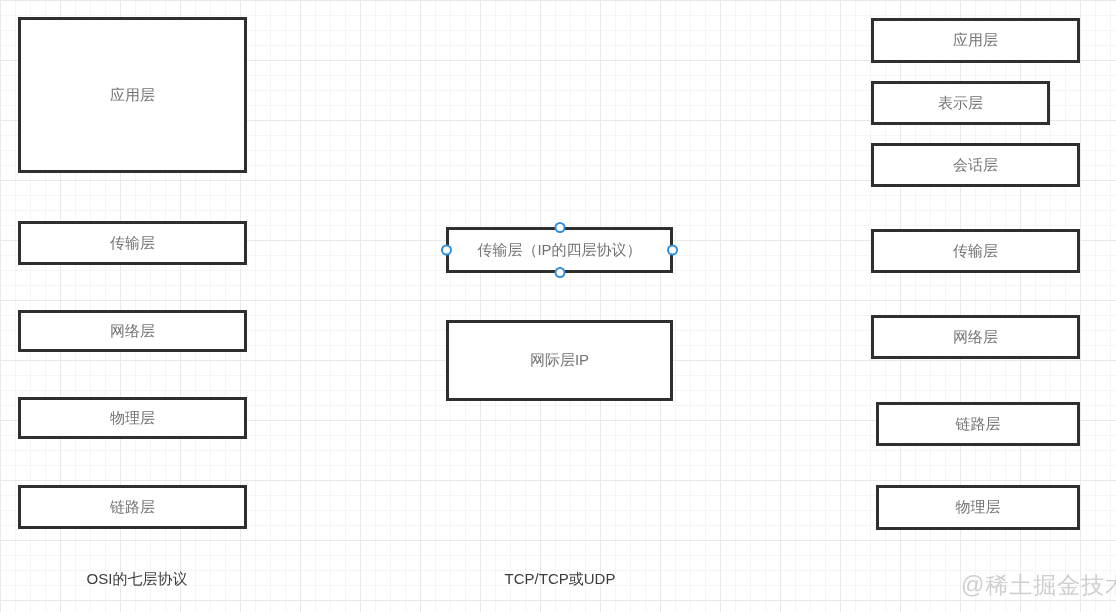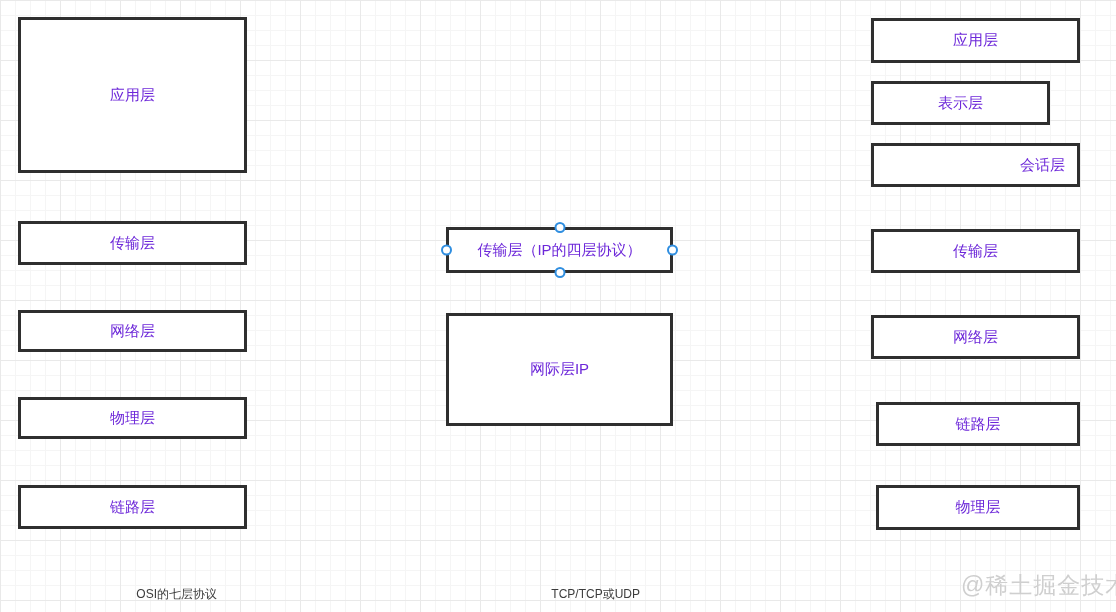--- a/index.html
+++ b/index.html
@@ -15,26 +15,26 @@
       linear-gradient(to right,#e9e9e9 1px,transparent 1px),
       linear-gradient(to bottom,#e9e9e9 1px,transparent 1px),
       linear-gradient(to right,#f5f5f5 1px,transparent 1px),
       linear-gradient(to bottom,#f5f5f5 1px,transparent 1px);
     background-size:60px 60px,60px 60px,15px 15px,15px 15px;
   }
   .box{
     position:absolute;box-sizing:border-box;
     background:#ffffff;border:3px solid #2f2f2f;
     display:flex;align-items:center;justify-content:center;
-    text-align:center;font-size:15px;line-height:1.5;color:#6d28d9;
+    text-align:center;font-size:15px;line-height:1.5;color:#737373;
     padding:0 12px;z-index:3;
   }
   .col-label{
-    position:absolute;font-size:12px;color:#3c3c3c;text-align:right;
-    z-index:2;white-space:nowrap;margin-top:16px;
+    position:absolute;font-size:15px;color:#3c3c3c;text-align:center;
+    z-index:2;white-space:nowrap;
   }
   .watermark{
     position:absolute;left:921px;top:570px;z-index:1;
     font-size:23px;color:#cfcfcf;letter-spacing:1px;white-space:nowrap;margin-left:40px;
   }
   .handle{
     position:absolute;width:7px;height:7px;border-radius:50%;
     background:#ffffff;border:2px solid #2f8ee0;z-index:4;
   }
   .handle.top{left:50%;top:-8px;transform:translateX(-50%);}
@@ -66,32 +66,32 @@
   </div>
   <div class="col-label" style="left:57px;top:570px;width:160px;">OSI的七层协议</div>
 
   <div class="box" style="left:446px;top:227px;width:227px;height:46px;">
     <span>传输层（IP的四层协议）</span>
     <div class="handle top"></div>
     <div class="handle bottom"></div>
     <div class="handle left"></div>
     <div class="handle right"></div>
   </div>
-  <div class="box" style="left:446px;top:313px;width:227px;height:113px;">
+  <div class="box" style="left:446px;top:320px;width:227px;height:81px;">
     <span>网际层IP</span>
   </div>
   <div class="col-label" style="left:480px;top:570px;width:160px;">TCP/TCP或UDP</div>
 
   <div class="box" style="left:871px;top:18px;width:209px;height:45px;">
     <span>应用层</span>
   </div>
   <div class="box" style="left:871px;top:81px;width:179px;height:44px;">
     <span>表示层</span>
   </div>
-  <div class="box" style="left:871px;top:143px;width:209px;height:44px;justify-content:flex-end;">
+  <div class="box" style="left:871px;top:143px;width:209px;height:44px;">
     <span>会话层</span>
   </div>
   <div class="box" style="left:871px;top:229px;width:209px;height:44px;">
     <span>传输层</span>
   </div>
   <div class="box" style="left:871px;top:315px;width:209px;height:44px;">
     <span>网络层</span>
   </div>
   <div class="box" style="left:876px;top:402px;width:204px;height:44px;">
     <span>链路层</span>

